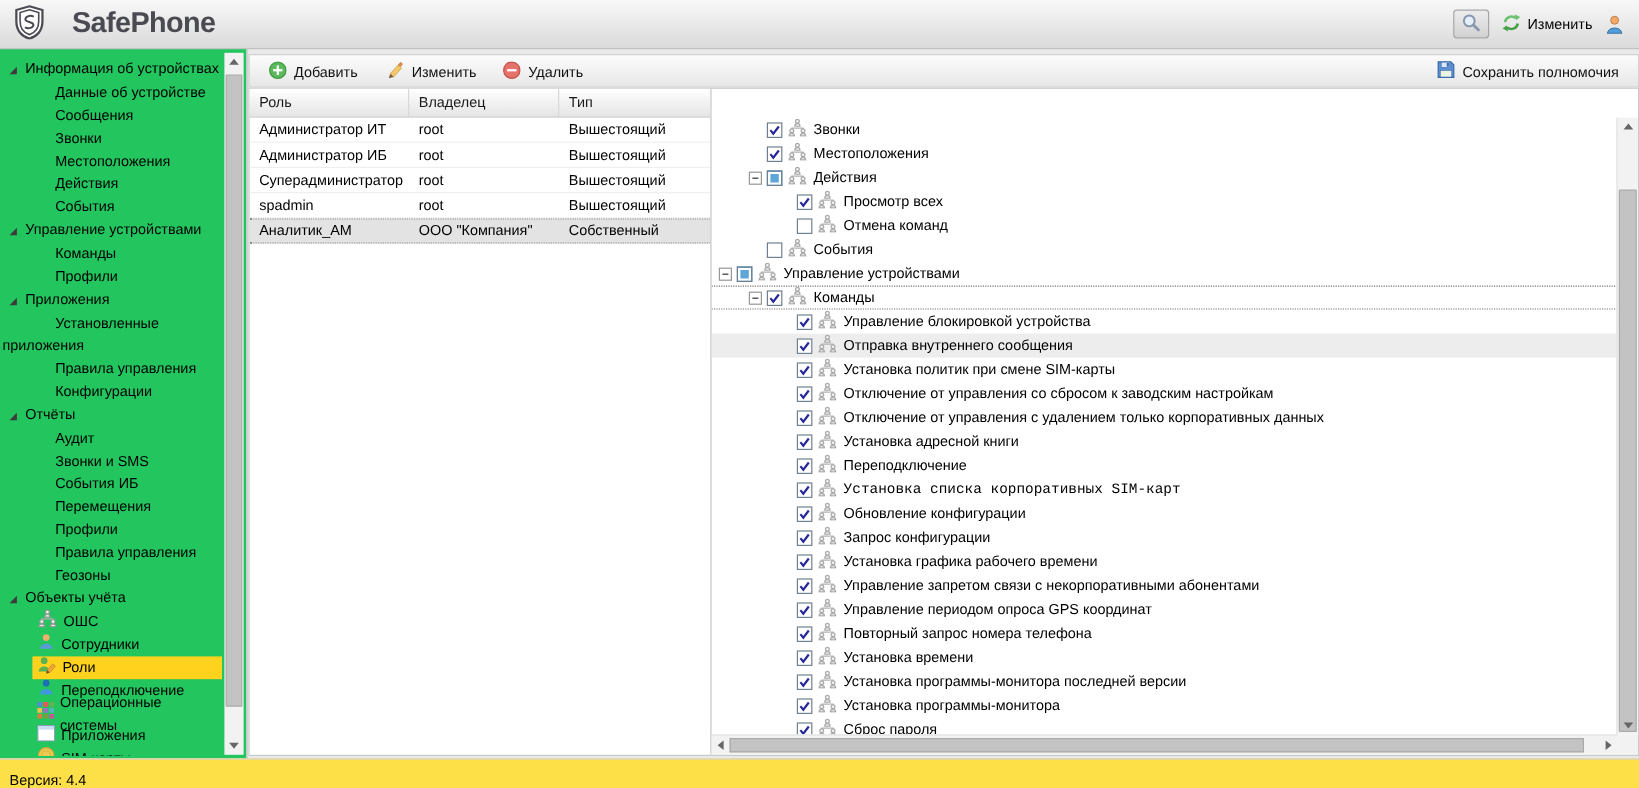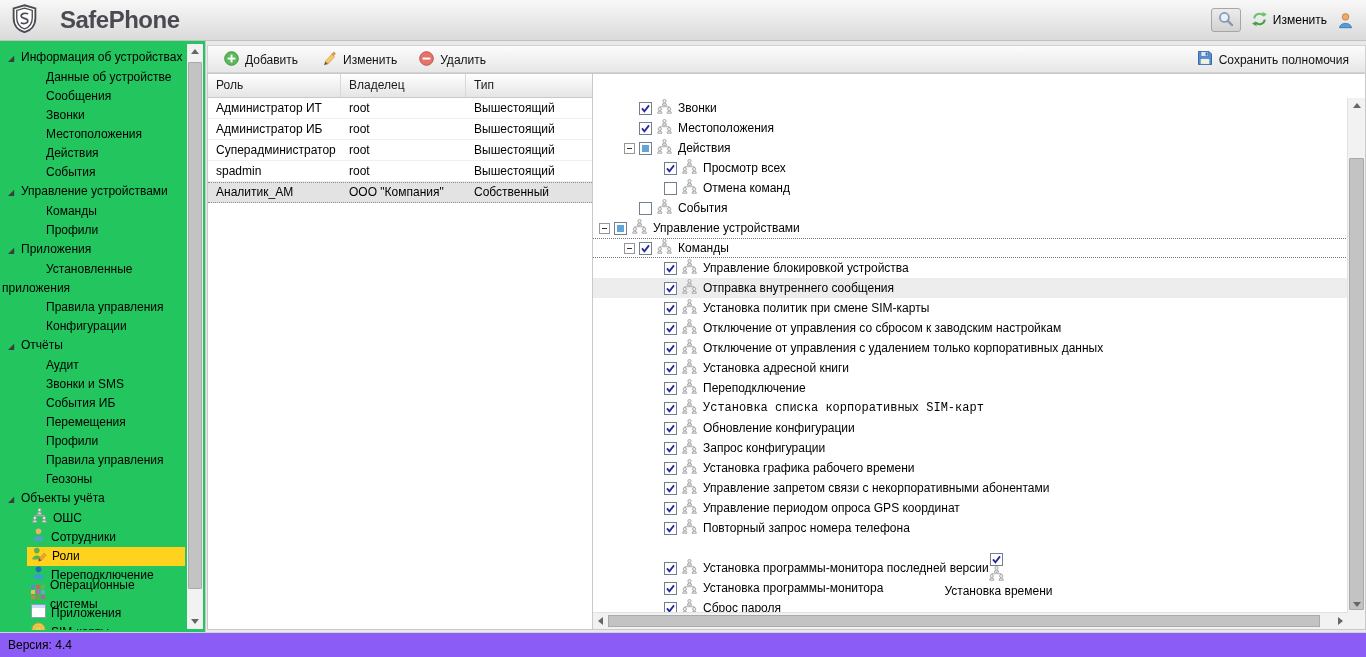--- a/index.html
+++ b/index.html
@@ -80,21 +80,21 @@
   .perm-panel .sb-v{top:24px;right:0;bottom:17px;width:17px;border-left:1px solid #e2e2e2;}
   .perm-panel .sb-v .sb-thumb{top:60px;bottom:2px;}
   .sb-h{position:absolute;left:0;right:17px;bottom:0;height:17px;background:#f2f2f2;border-top:1px solid #e2e2e2;box-sizing:border-box;}
   .sb-hbtn{position:absolute;top:0;bottom:0;width:15px;display:flex;align-items:center;justify-content:center;}
   .sb-hbtn.left{left:0;} .sb-hbtn.right{right:0;}
   .sb-hthumb{position:absolute;top:2px;bottom:2px;left:15px;right:28px;background:#c3c3c3;border:1px solid #aaa;}
   .sb-corner{position:absolute;right:0;bottom:0;width:17px;height:17px;background:#f2f2f2;}
 
   
   .status-bar{position:absolute;left:0;right:0;bottom:0;height:25px;box-sizing:border-box;
-    background:#8b5cf6;border-top:1px solid #d2d2d2;display:flex;align-items:center;padding-left:8px;}
+    background:#fde047;border-top:1px solid #d2d2d2;display:flex;align-items:flex-end;padding-left:8px;}
 </style>
 </head>
 <body>
 
 <header class="app-header">
   <div class="logo">
     <span>
       <svg width="25" height="29" viewBox="0 0 24 28">
           <path d="M12 1.2 L22.5 4.2 V13.5 C22.5 20.8 18 25.6 12 27.2 C6 25.6 1.5 20.8 1.5 13.5 V4.2 Z" fill="#fdfdfd" stroke="#4b4b54" stroke-width="1.8"></path>
           <path d="M12 4 L19.5 6.2 V13.3 C19.5 18.8 16.4 22.6 12 24 C7.6 22.6 4.5 18.8 4.5 13.3 V6.2 Z" fill="none" stroke="#4b4b54" stroke-width="1.3"></path>
@@ -747,21 +747,21 @@
               <circle cx="8.5" cy="2" r="1.6"></circle>
               <path d="M6.3 6.2 a2.2 2.1 0 0 1 4.4 0 z"></path>
               <circle cx="3.8" cy="10" r="1.6"></circle>
               <path d="M1.6 14.2 a2.2 2.1 0 0 1 4.4 0 z"></path>
               <circle cx="13.2" cy="10" r="1.6"></circle>
               <path d="M11 14.2 a2.2 2.1 0 0 1 4.4 0 z"></path>
             </g>
           </svg></span>
         <span class="p-label">Повторный запрос номера телефона</span>
       </div>
-      <div class="p-row" style="padding-left: 56px; flex-direction: column;">
+      <div class="p-row" style="padding-left: 56px;">
         <span class="spacer"></span>
         <span class="cb checked">
           <svg width="11" height="11" viewBox="0 0 11 11">
             <path d="M2 5.4 L4.4 8.4 L9 2.4" fill="none" stroke="#26269b" stroke-width="1.8"></path>
           </svg>
         </span>
         <span class="orgicon"><svg width="17" height="15" viewBox="0 0 17 15">
             <path d="M8.5 4.5 V6.5 M3.8 8.7 V7.7 H13.2 V8.7" fill="none" stroke="#b0b0b0"></path>
             <g fill="#f2f2f2" stroke="#a8a8a8">
               <circle cx="8.5" cy="2" r="1.6"></circle>

